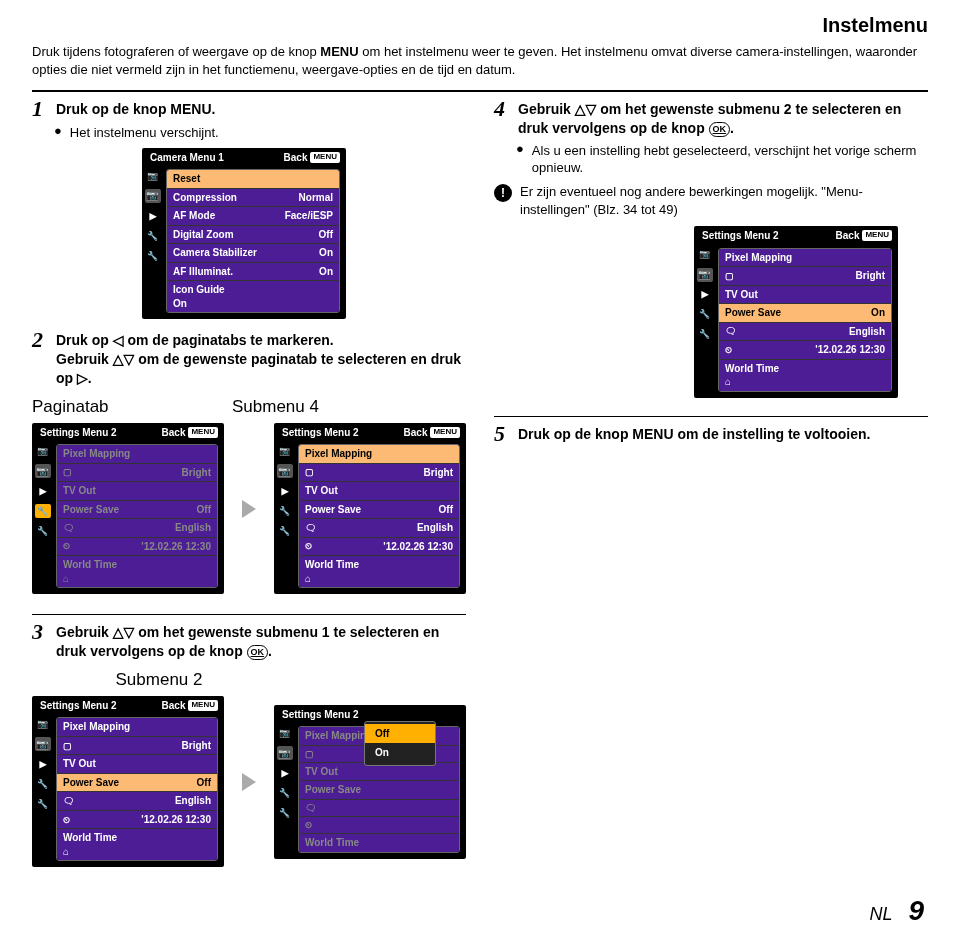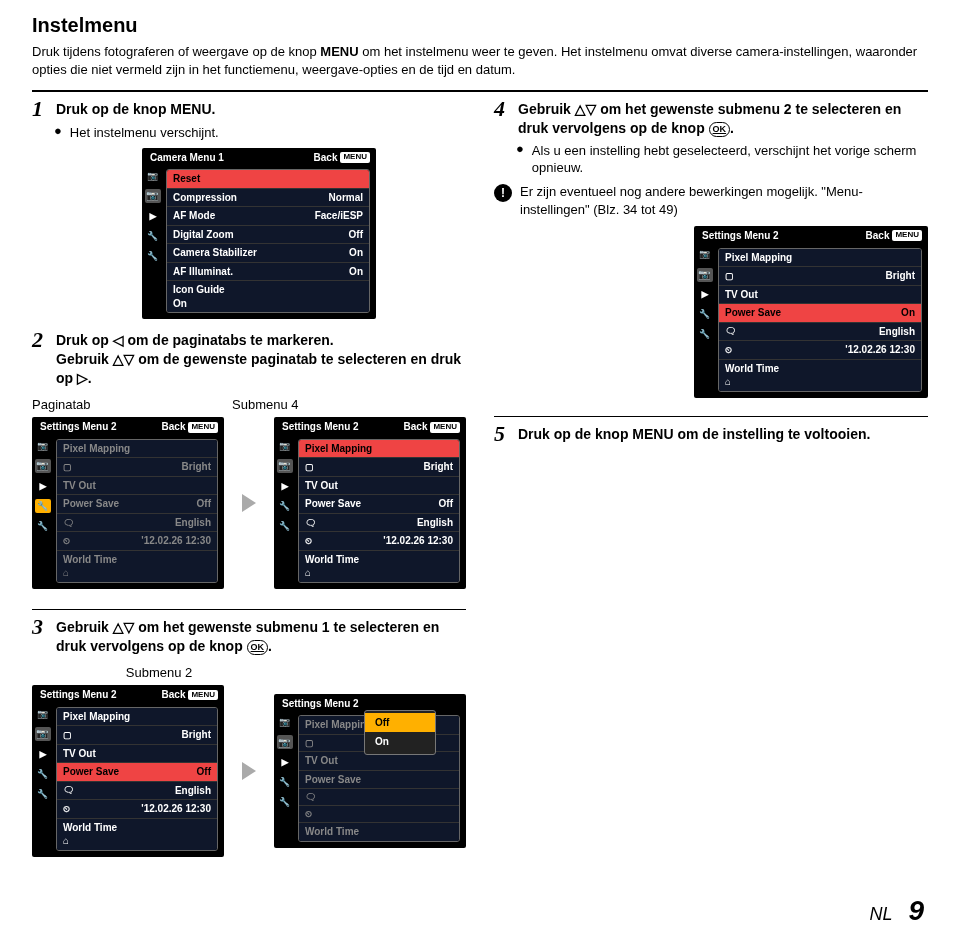--- a/index.html
+++ b/index.html
@@ -13,20 +13,21 @@
   .page{
     width:960px;
     height:948px;
     padding:12px 32px 28px 32px;
     box-sizing:border-box;
     position:relative;
   }
   h1{
     font-size:20px;
     margin:0 0 4px 0;
+    text-align:right;
   }
   .intro{
     font-size:13px;
     margin-bottom:12px;
   }
   .word-menu{
     font-weight:bold;
   }
   .hr-heavy{
     border:none;
@@ -82,27 +83,27 @@
   }
   .tri{font-family:Arial;}
   .ok-btn{
     display:inline-flex;align-items:center;justify-content:center;
     border:1px solid #000;border-radius:10px;
     font-size:9px;font-weight:bold;padding:0 3px;height:13px;
     vertical-align:middle;
     text-decoration:underline;
   }
   .label-row{
-    font-size:13px;margin:8px 0 2px 0;
+    font-size:17px;margin:8px 0 2px 0;
   }
   .label-row-flex{display:flex;}
   .label-row-flex > span:first-child{flex:0 0 200px;}
   
   .menu{
-    width:234px;
+    width:204px;
     background:#000;
     color:#fff;
     font-size:10px;
     border-radius:2px;
     overflow:hidden;
     font-weight:bold;
   }
   .menu-title{
     display:flex;justify-content:space-between;align-items:center;
     padding:3px 6px 3px 8px;
@@ -133,25 +134,25 @@
     flex:1;
     border:1px solid #666;
     border-radius:3px;
     margin:2px 6px 0 2px;
     overflow:hidden;
   }
   .row{
     display:flex;justify-content:space-between;
     padding:2px 6px;
     border-bottom:1px solid #333;
-    background:#0f172a;
+    background:#4c1d95;
   }
   .row:last-child{border-bottom:none;flex-direction:column;}
   .row.sel{
-    background:#ef4444;color:#000;
+    background:#fdba74;color:#000;
   }
   .row.dim{color:#888;}
   .row-left{display:flex;align-items:center;gap:4px;}
   .sprite{font-size:9px;}
   .menu-pair{
     display:flex;align-items:center;gap:18px;margin-top:4px;
   }
   .arrow-right{
     width:0;height:0;border-top:9px solid transparent;border-bottom:9px solid transparent;
     border-left:14px solid #aaa;

